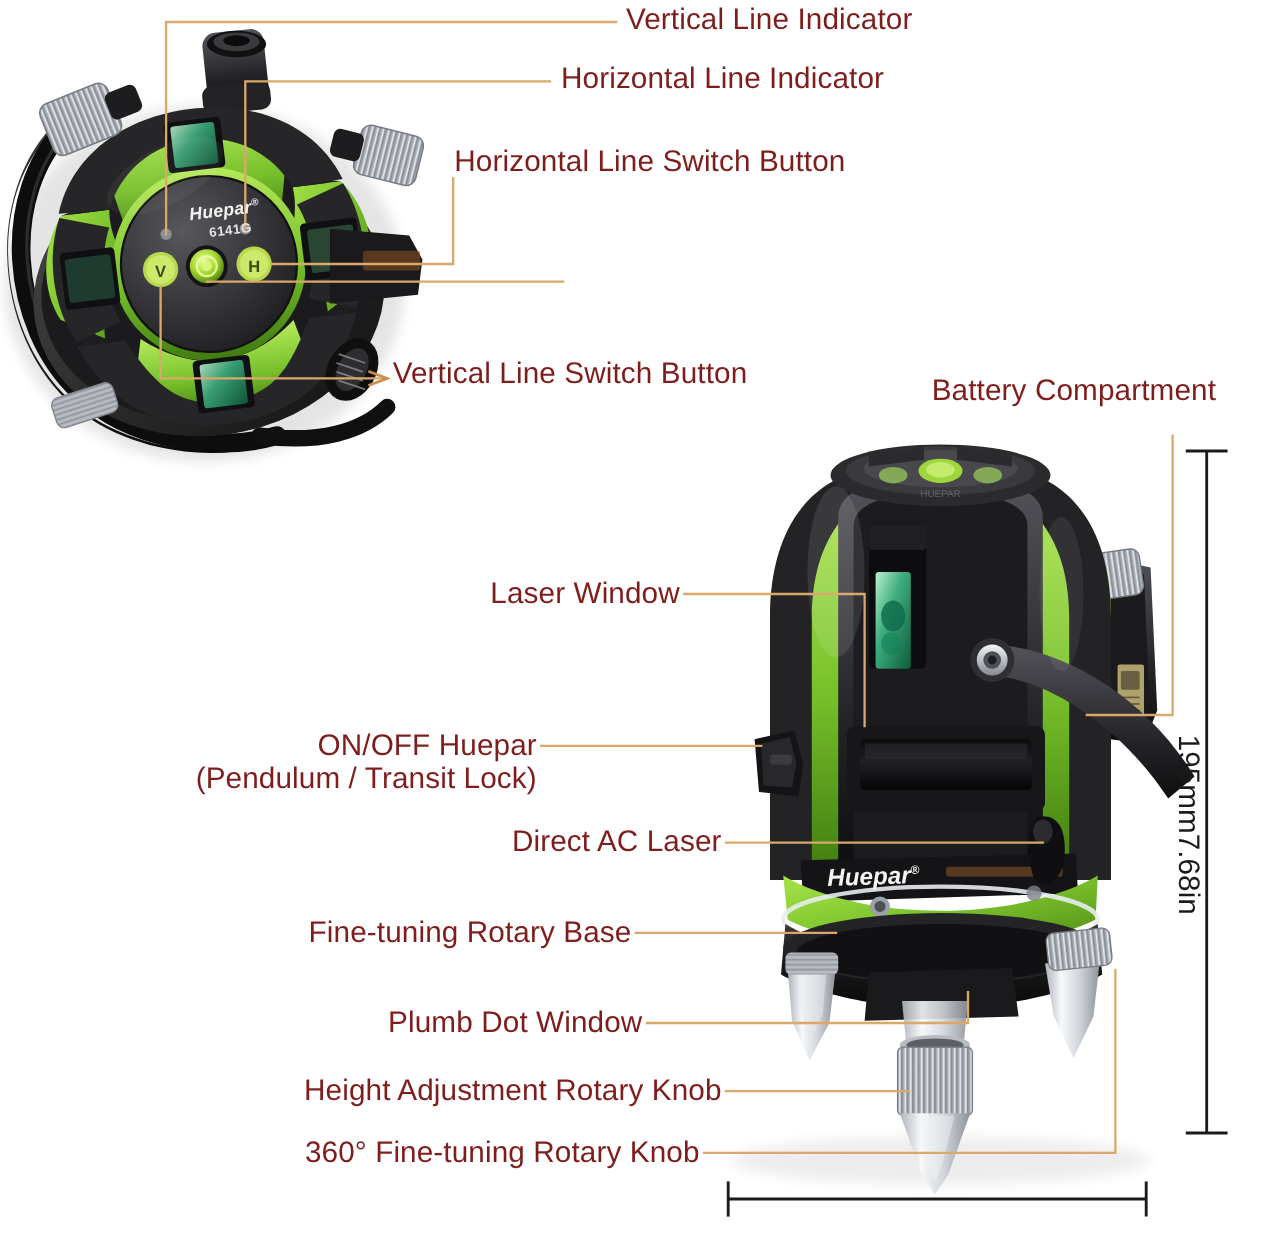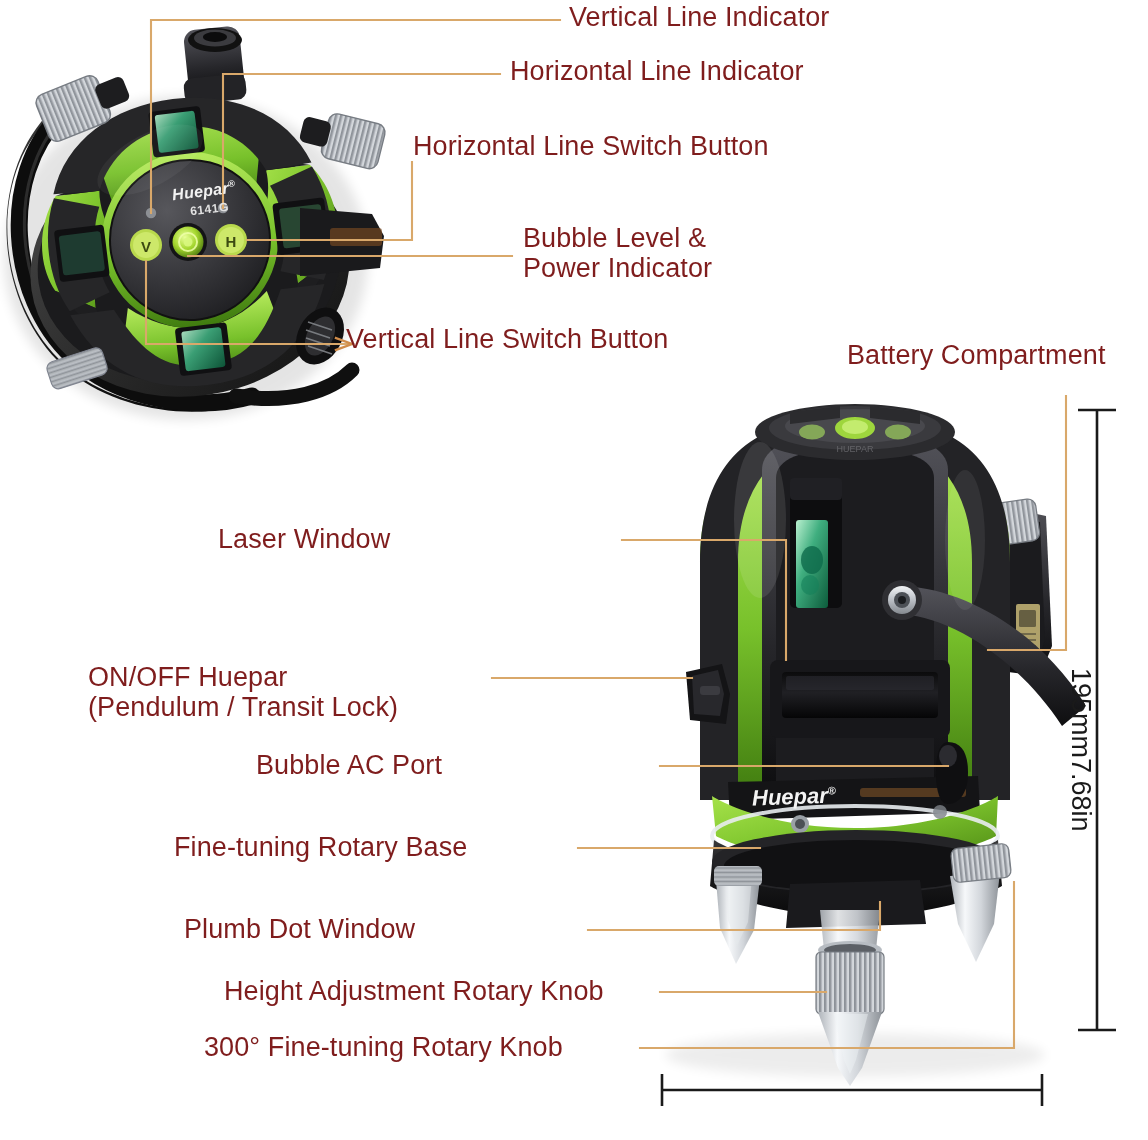--- a/index.html
+++ b/index.html
@@ -17,21 +17,21 @@
   }
   .callout{
     position:absolute;
     color:#7f1d1d;
     font-size:27px;
     line-height:1.16;
     white-space:pre;
     letter-spacing:.1px;
     font-family:Liberation Sans, sans-serif;
   }
-  .callout.r{text-align:left;}
+  .callout.r{text-align:right;}
   .dimtext{
     position:absolute;
     color:#1a1a1a;
     font-size:27px;
     font-family:"Liberation Sans","DejaVu Sans",sans-serif;
     white-space:pre;
   }
   .dimtext.vert{
     transform-origin:0 0;
     transform:rotate(90deg);
@@ -428,41 +428,39 @@
       <path d="M1042 1074 L1042 1106"></path>
     </g>
   </svg>
 
   <div class="callout" style="left:569px;top:2px;">Vertical Line Indicator</div>
 
   <div class="callout" style="left:510px;top:56px;">Horizontal Line Indicator</div>
 
   <div class="callout" style="left:413px;top:131px;">Horizontal Line Switch Button</div>
 
-  <div class="callout" style="left:523px;top:223px;">Bubble Level &amp;</div>
-  <div class="callout" style="left:523px;top:253px;">Power Indicator</div>
-
-  <div class="callout" style="left:346px;top:324px;">Vertical Line Switch Button</div>
+
+  <div class="callout" style="left:357px;top:324px;">Vertical Line Switch Button</div>
 
   <div class="callout" style="left:847px;top:340px;">Battery Compartment</div>
 
   <div class="callout r" style="left:218px;top:524px;width:400px;">Laser Window</div>
 
   <div class="callout r" style="left:88px;top:662px;width:400px;">ON/OFF Huepar</div>
   <div class="callout r" style="left:88px;top:692px;width:400px;">(Pendulum / Transit Lock)</div>
 
-  <div class="callout r" style="left:256px;top:750px;width:400px;">Bubble AC Port</div>
+  <div class="callout r" style="left:256px;top:750px;width:400px;">Direct AC Laser</div>
 
   <div class="callout r" style="left:184px;top:914px;width:400px;">Plumb Dot Window</div>
 
   <div class="callout r" style="left:174px;top:832px;width:400px;">Fine-tuning Rotary Base</div>
 
   <div class="callout r" style="left:224px;top:976px;width:432px;">Height Adjustment Rotary Knob</div>
 
-  <div class="callout r" style="left:204px;top:1032px;width:432px;">300° Fine-tuning Rotary Knob</div>
+  <div class="callout r" style="left:204px;top:1032px;width:432px;">360° Fine-tuning Rotary Knob</div>
 
   <div class="dimtext vert" style="left:1096px;top:668px;">195mm7.68in</div>
 
 
   <div style="position:absolute;left:172px;top:182px;transform:rotate(-7deg);color:#f2f2f2;font-size:16px;font-weight:bold;font-style:italic;font-family:'Liberation Sans',sans-serif;letter-spacing:.3px;">
     <span>Huepar</span><span style="font-size:9px;vertical-align:super;">®</span>
   </div>
   <div style="position:absolute;left:190px;top:202px;transform:rotate(-7deg);color:#e2e2e2;font-size:12px;font-weight:bold;font-family:'Liberation Sans',sans-serif;letter-spacing:.6px;">6141G</div>
 
   <div style="position:absolute;left:752px;top:784px;transform:rotate(-2deg);color:#f4f4f4;font-size:22px;font-weight:bold;font-style:italic;font-family:'Liberation Sans',sans-serif;">

